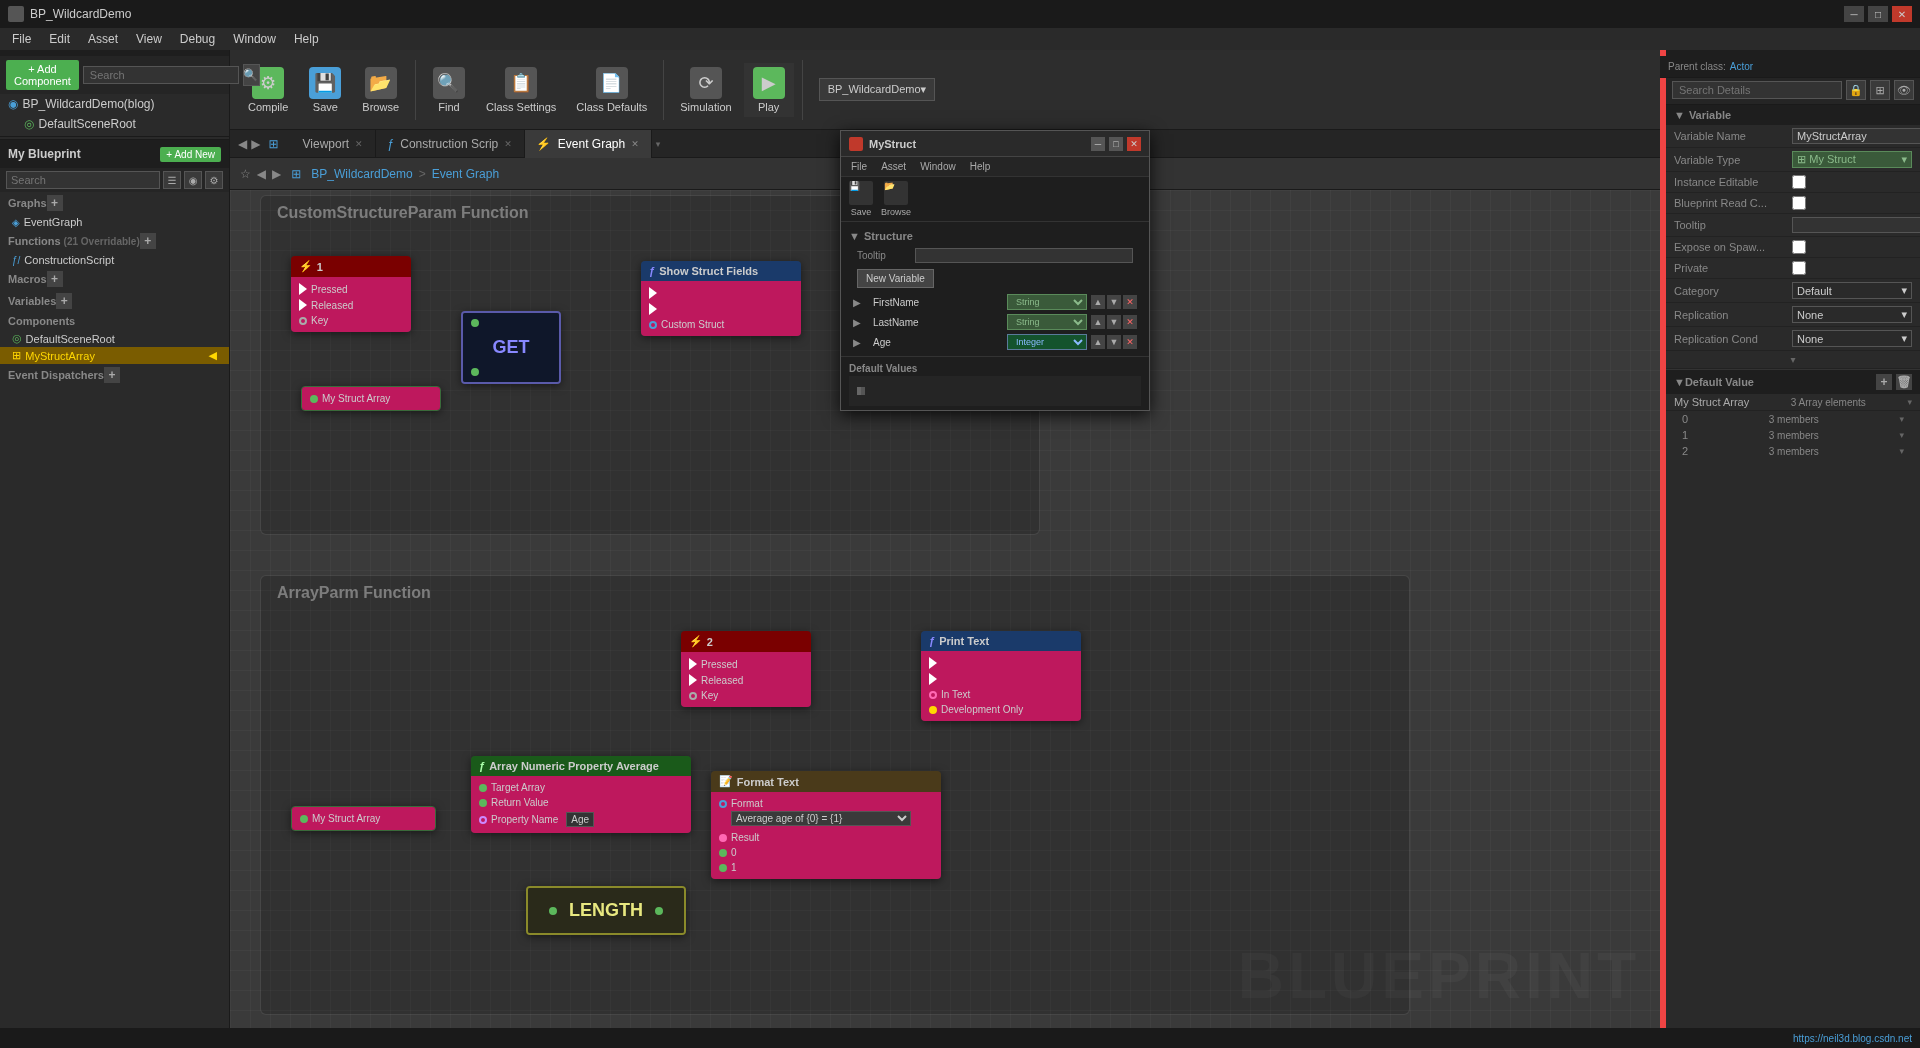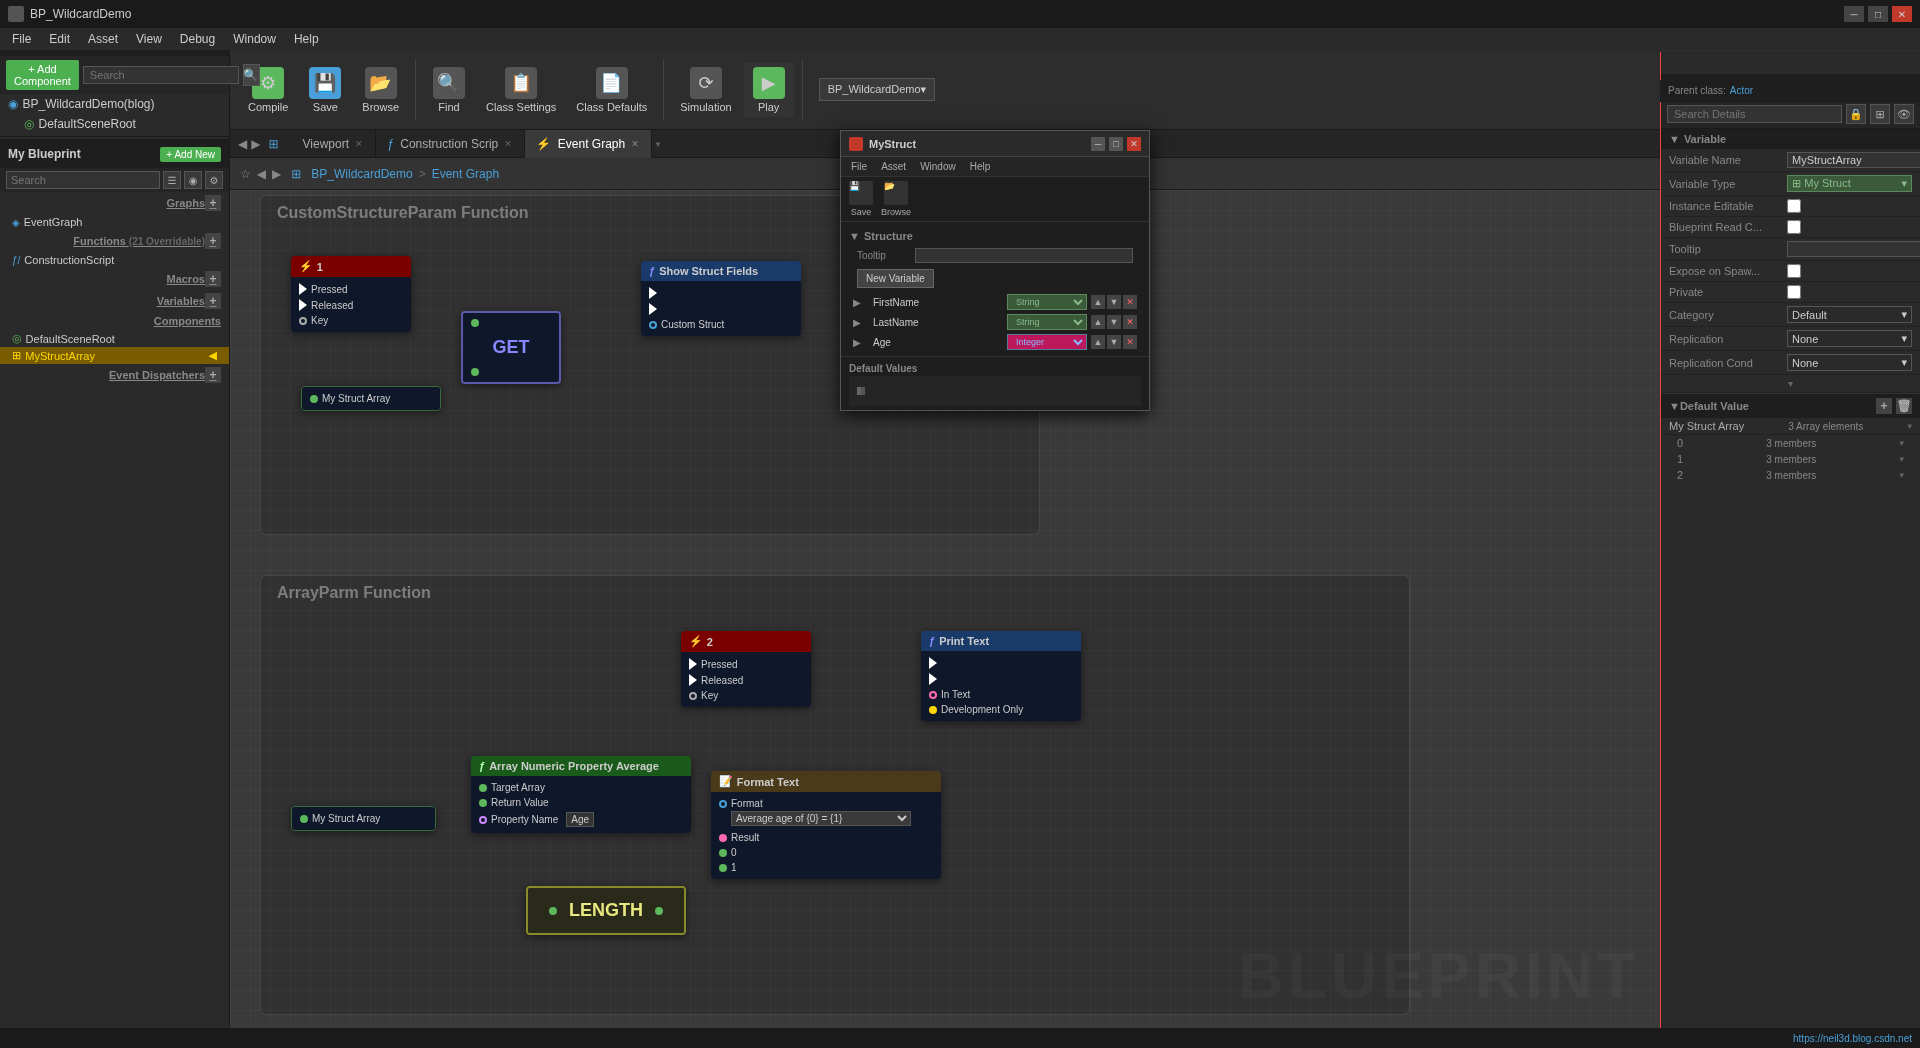--- a/index.html
+++ b/index.html
@@ -303,22 +303,21 @@
       align-items: center;
       justify-content: center;
     }
     .section-label {
       padding: 3px 8px;
       font-size: 11px;
       color: #888;
       font-weight: bold;
       display: flex;
       align-items: center;
-      justify-content: flex-end;
-      text-decoration: underline;
+      justify-content: flex-start;
     }
     .section-label .add-btn {
       width: 16px; height: 16px;
       background: #444;
       color: #aaa;
       display: flex;
       align-items: center;
       justify-content: center;
       cursor: pointer;
       font-size: 12px;
@@ -367,21 +366,21 @@
     }
     .node-header {
       padding: 4px 8px;
       font-weight: bold;
       font-size: 11px;
       display: flex;
       align-items: center;
       gap: 4px;
     }
     .node-body {
-      background: #0f172a;
+      background: #be185d;
       padding: 4px 0;
     }
     .node-pin {
       display: flex;
       align-items: center;
       padding: 2px 8px;
       gap: 4px;
       font-size: 10px;
       color: #ccc;
     }
@@ -557,23 +556,22 @@
     }
 
     
     .right-panel {
       position: absolute;
       top: 28px;
       right: 0;
       width: 260px;
       bottom: 0;
       background: #2a2a2a;
-      border-left: 1px solid #ef4444;
+      border-left: 6px solid #ef4444;
       z-index: 60;
-      margin-top: 24px;
     }
     .details-header {
       height: 26px;
       background: #1e1e1e;
       display: flex;
       align-items: center;
       padding: 0 8px;
       gap: 4px;
       border-bottom: 1px solid #1a1a1a;
     }
@@ -1216,21 +1214,21 @@
       </select>
       <div class="field-actions">
         <button class="field-action-btn">▲</button>
         <button class="field-action-btn">▼</button>
         <button class="field-action-btn" style="color:#ff6666">✕</button>
       </div>
     </div>
     <div class="struct-field-row">
       <span class="field-expand">▶</span>
       <span class="field-name">Age</span>
-      <select class="field-type-select" style="background:#be185d; border-color:#5a7a9a; color:#8abaff;">
+      <select class="field-type-select" style="background:#14532d; border-color:#5a7a9a; color:#8abaff;">
         <option>Integer</option>
       </select>
       <div class="field-actions">
         <button class="field-action-btn">▲</button>
         <button class="field-action-btn">▼</button>
         <button class="field-action-btn" style="color:#ff6666">✕</button>
       </div>
     </div>
   </div>
   <div class="default-values-section">

